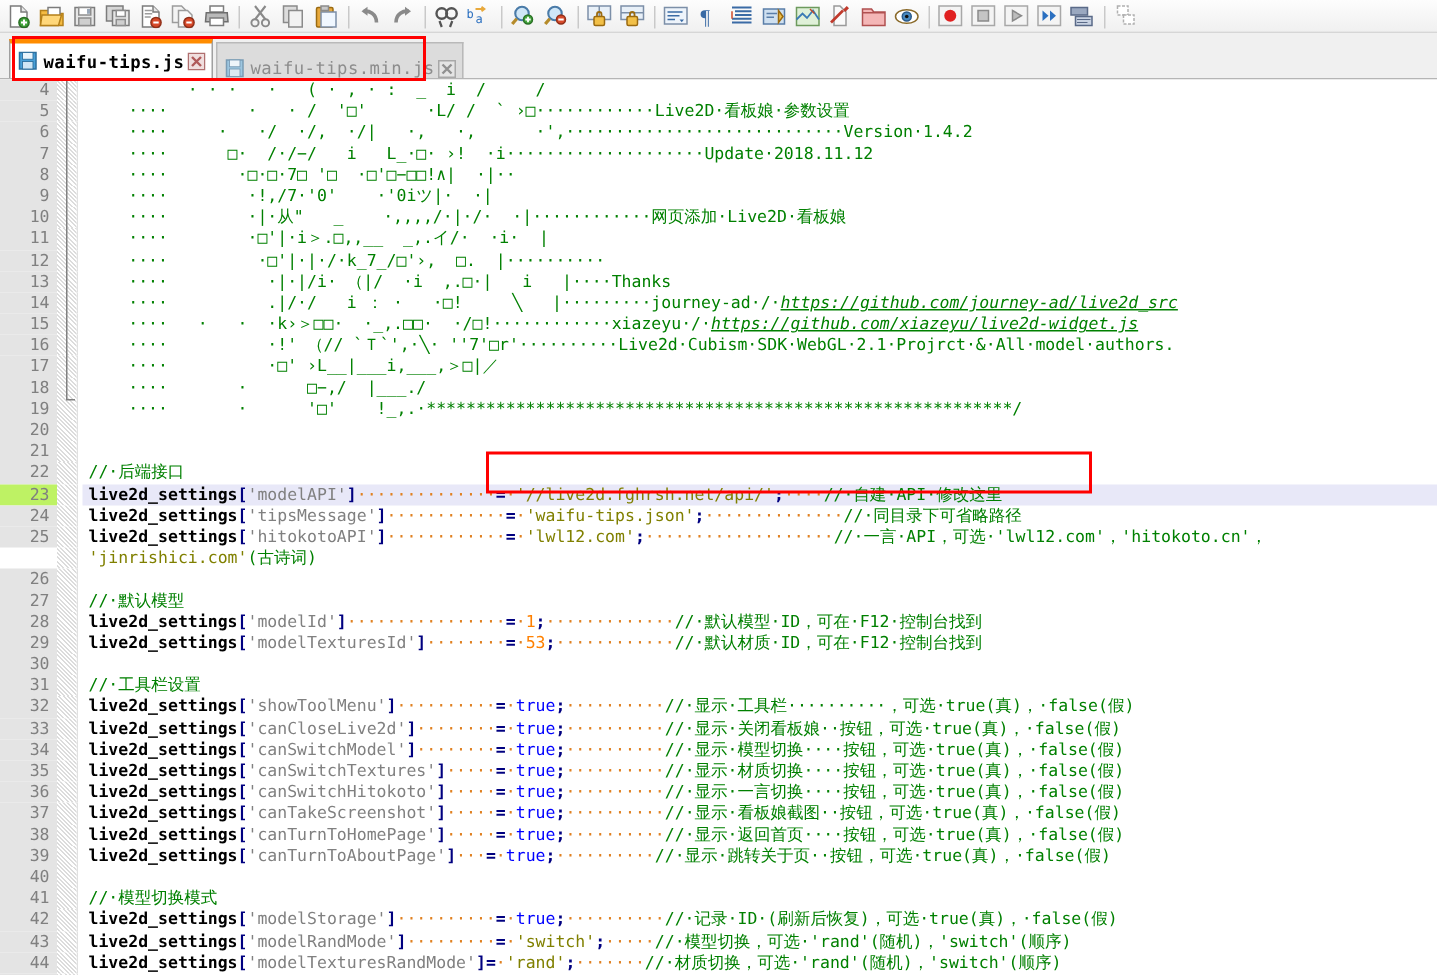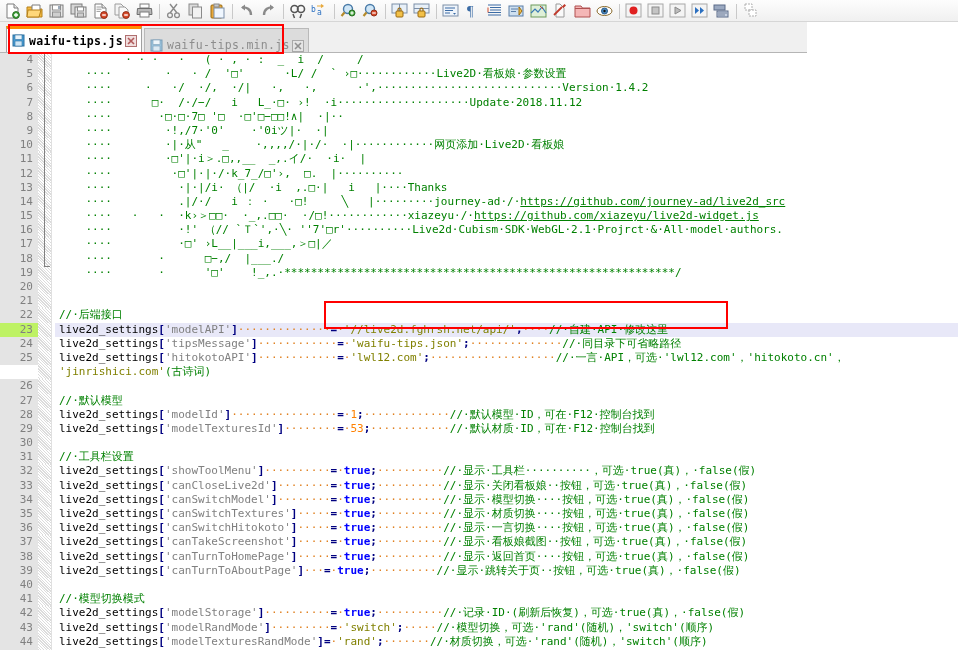--- a/index.html
+++ b/index.html
@@ -24,21 +24,21 @@
     display:flex;align-items:center;justify-content:center;
     flex:0 0 auto;
   }
   .tsep{width:7px;height:16px;flex:0 0 auto;position:relative;}
   .tsep:after{
     content:"";position:absolute;left:3px;top:1px;
     width:1px;height:15px;background:#c9c9c9;
   }
   
   .tabbar{
-    height:31px;width:807px;
+    height:31px;width:958px;
     background:#f0f0f0;
     border-bottom:1px solid #b5b5b5;
     display:flex;align-items:flex-end;
     box-sizing:border-box;
     padding-left:6px;
     position:relative;
   }
   .tab{
     height:24px;
     display:flex;align-items:center;
@@ -123,28 +123,28 @@
   .marg{
     width:4px;flex:0 0 auto;background:#ffffff;
     border-left:1px solid #e0e0e0;height:14.2px;box-sizing:border-box;
   }
   .code{
     flex:1 1 auto;padding-left:4px;
     height:14.2px;overflow:hidden;
   }
   
   .cmt{color:#008000;}
-  .kw{color:#0000ff;font-weight:bold;}
-  .id{color:#000000;font-weight:normal;}
+  .kw{color:#0000ff;font-weight:normal;}
+  .id{color:#000000;font-weight:bold;}
   .str{color:#808080;}
   .str2{color:#808000;margin-top:48px;}
   .num{color:#ff8000;}
   .op{color:#000080;font-weight:bold;}
   .dot{color:#e08020;}
-  .link{color:#008000;text-decoration:underline;}
+  .link{color:#008000;text-decoration:underline;font-style:italic;}
   .brk{color:#000080;font-weight:bold;}
   
   .foldline{
     position:absolute;
     left:38px;top:0;width:13px;height:100%;
     pointer-events:none;
   }
   .vline{
     position:absolute;left:6px;width:1px;background:#808080;
   }

